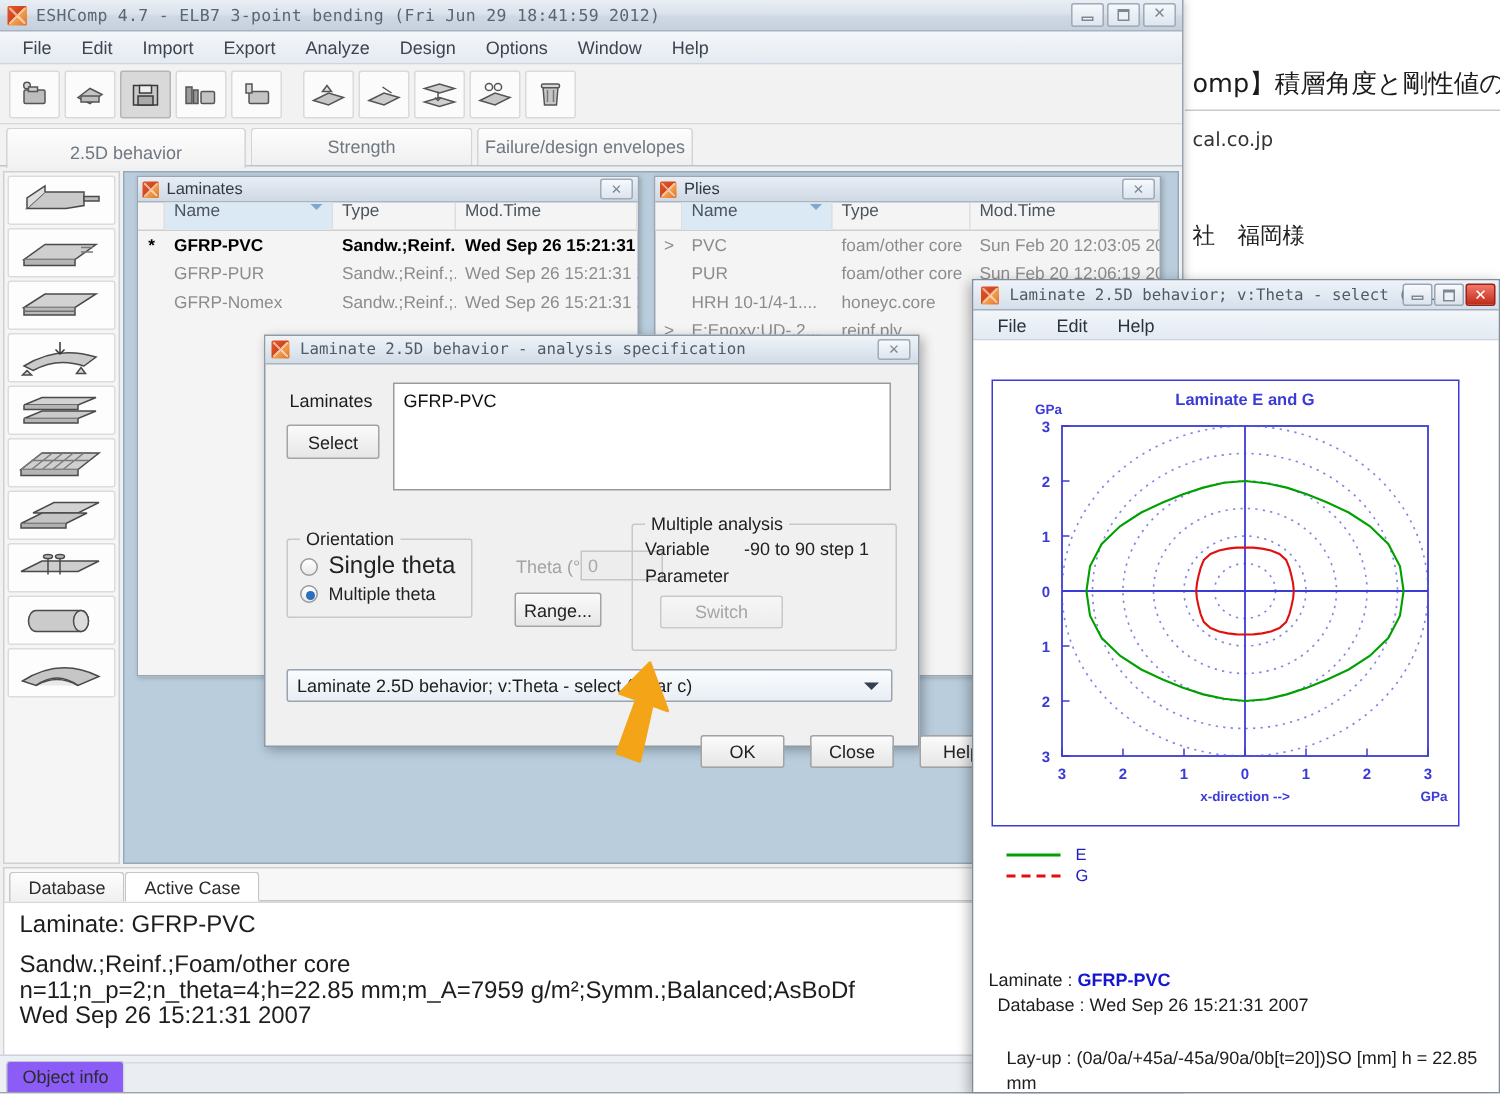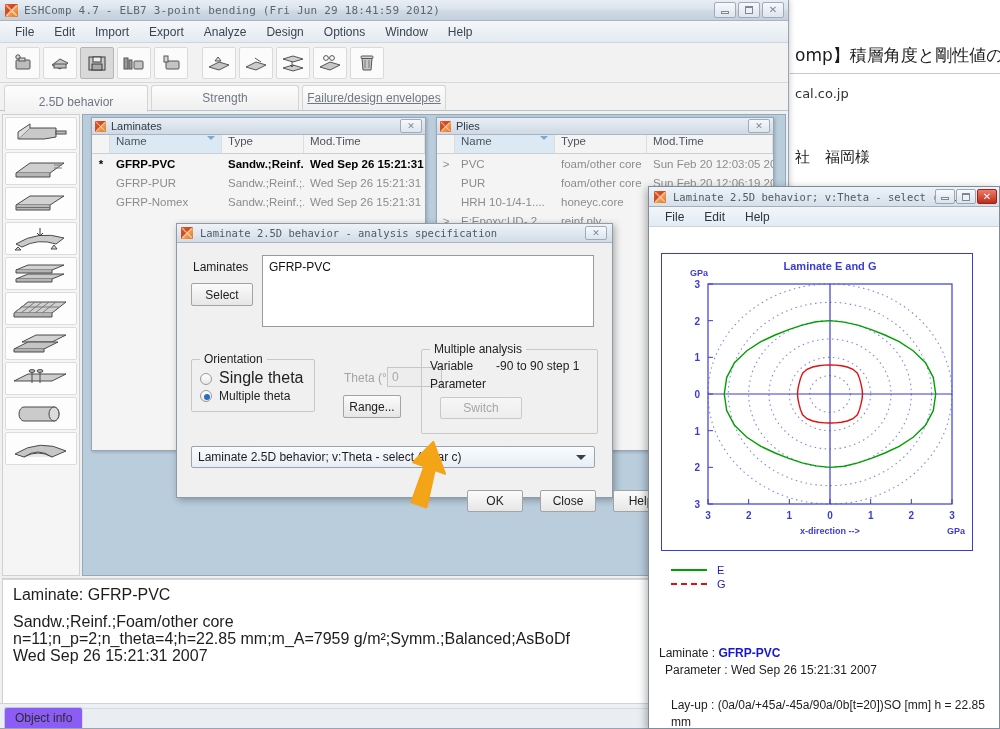--- a/index.html
+++ b/index.html
@@ -102,24 +102,24 @@
     padding:2px 4px 0 4px; gap:3px; border-bottom:1px solid #b9c4d2;
   }
   .tab {
     height:25px; display:flex; align-items:center; justify-content:center;
     padding:0 14px; font-size:12px; color:#6f7780;
     border:1px solid #d4d4d4; border-bottom:none;
     border-radius:3px 3px 0 0;
     background:linear-gradient(to bottom,#fdfdfd,#efefef);
     white-space:nowrap;
   }
-  .tab.t1 { width:144px; padding:16px; }
+  .tab.t1 { width:160px; padding:16px; }
   .tab.t2 { width:148px; padding:0; }
   .tab.t3 { width:148px; padding:0; }
-  .tab.t4 { width:144px; padding:0;text-decoration:underline; }
+  .tab.t4 { width:144px; padding:0; }
 
   .workarea {
     position:absolute; left:0; top:112px; right:0; bottom:0;
     background:#f0f0f0;
   }
 
   
   .rail {
     position:absolute; left:2px; top:2px; width:78px; bottom:152px;
     background:#f5f5f5; border:1px solid #d0d0d0;
@@ -579,20 +579,25 @@
             <div class="gc" style="width:100px">E;Epoxy;UD-.2...</div>
             <div class="gc" style="width:92px">reinf.ply</div>
             <div class="gc" style="flex:1"></div>
           </div>
         </div>
       </div>
 
     </div>
 
     <div class="bottom-panel">
+      <div class="bp-tabs">
+        <div class="bp-tab">Database</div>
+        <div class="bp-tab active">Active Case</div>
+        <div class="bp-fill"></div>
+      </div>
       <div class="bp-content">
         <div>Laminate: GFRP-PVC</div>
         <div class="blank"></div>
         <div>Sandw.;Reinf.;Foam/other core</div>
         <div>n=11;n_p=2;n_theta=4;h=22.85 mm;m_A=7959 g/m²;Symm.;Balanced;AsBoDf</div>
         <div>Wed Sep 26 15:21:31 2007</div>
       </div>
     </div>
 
     <div class="objinfo-bar">
@@ -735,21 +740,21 @@
         <span>G</span>
       </div>
     </div>
 
     <div class="info-block">
       <div>
         <span>Laminate :</span>
         <span class="hl">GFRP-PVC</span>
       </div>
       <div style="padding-left:6px;">
-        <span>Parameter :</span>
+        <span>Database :</span>
         <span>Wed Sep 26 15:21:31 2007</span>
       </div>
     </div>
 
     <div class="info-block2">Lay-up : (0a/0a/+45a/-45a/90a/0b[t=20])SO [mm]   h = 22.85 mm</div>
 
   </div>
 </div>
 
 <div id="cursor-arrow">

